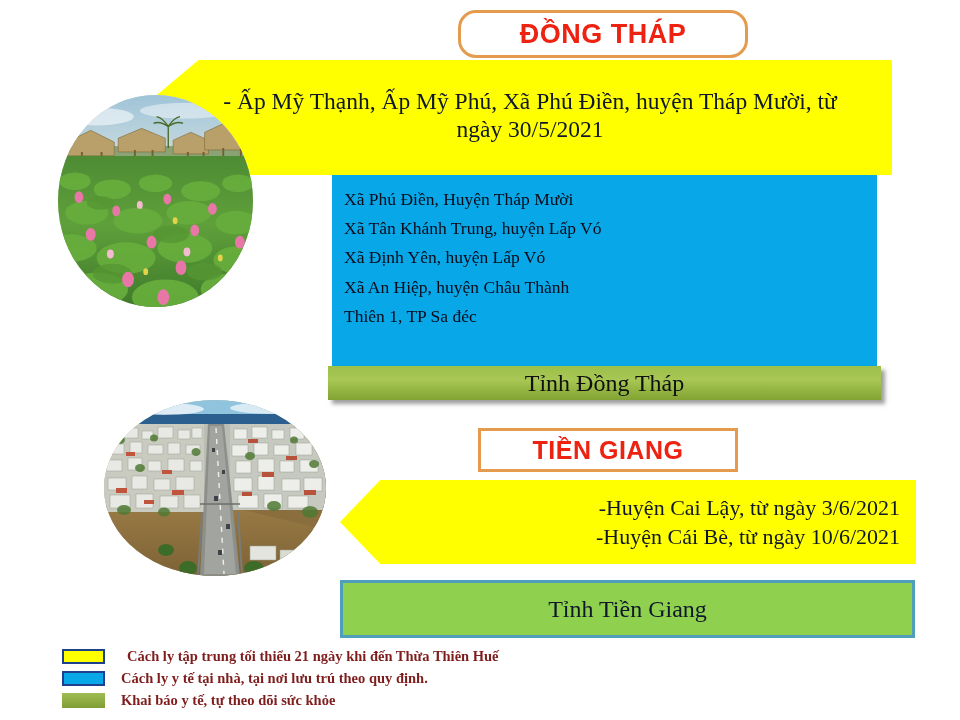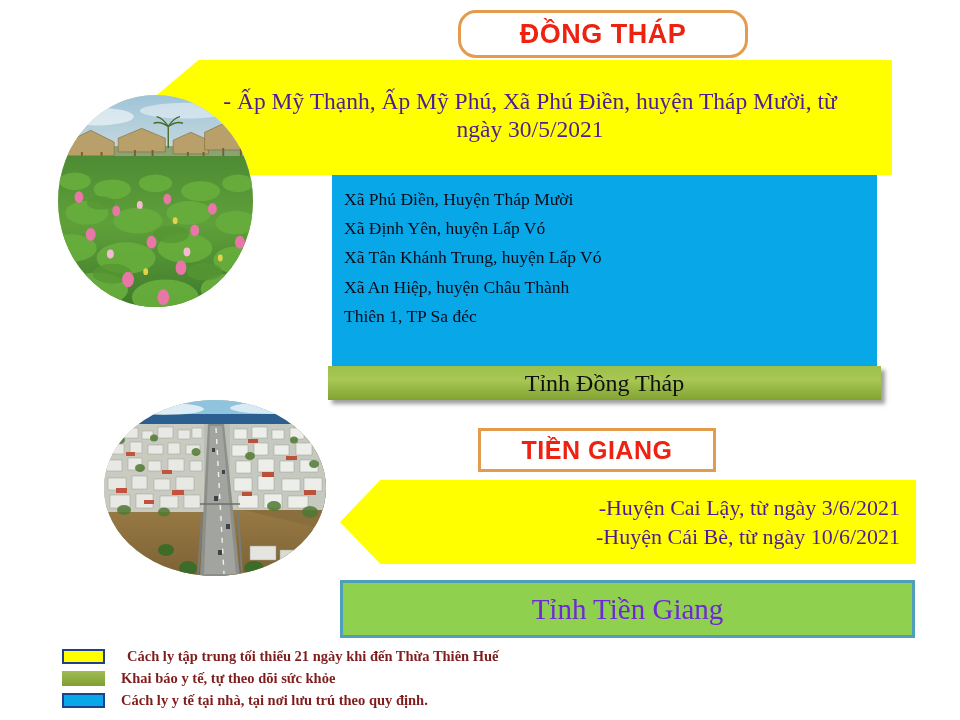--- a/index.html
+++ b/index.html
@@ -18,40 +18,40 @@
     background: #ffffff;
     border: 3px solid #e49b4d;
     display: flex; align-items: center; justify-content: center;
     font-family: "Liberation Sans", sans-serif;
     font-weight: bold;
     color: #ee2211;
     letter-spacing: 0.5px;
     z-index: 40;
   }
   #title-dongthap { left: 458px; top: 10px; width: 290px; height: 48px; font-size: 27px; border-radius: 18px; }
-  #title-tiengiang { left: 478px; top: 428px; width: 238px; height: 44px; font-size: 25px; }
+  #title-tiengiang { left: 478px; top: 428px; width: 260px; height: 44px; font-size: 25px; }
 
   
   .yellow-banner {
     position: absolute;
     background: #ffff00;
     z-index: 10;
   }
   #yellow-dongthap {
     left: 130px; top: 60px; width: 762px; height: 115px;
     clip-path: polygon(9% 0%, 100% 0%, 100% 100%, 9% 100%, 0% 50%);
   }
   #yellow-tiengiang {
     left: 340px; top: 480px; width: 576px; height: 84px;
     clip-path: polygon(7% 0%, 100% 0%, 100% 100%, 7% 100%, 0% 50%);
   }
   .yellow-text {
     position: absolute;
     text-align: center;
-    color: #4c1d95;
+    color: #0f172a;
     line-height: 1.18;
     z-index: 22;
   }
   #yellow-dongthap-text {
     left: 200px; top: 88px; width: 660px;
     font-size: 23.5px;
   }
   #yellow-tiengiang-text {
     left: 470px; top: 493px; width: 430px;
     font-size: 22px; text-align: right; padding-left: 30px;
@@ -89,21 +89,21 @@
 
   
   #lightgreen-box {
     position: absolute;
     left: 340px; top: 580px; width: 575px; height: 58px;
     background: #8fd14f;
     border: 3px solid #4f9fba;
     z-index: 14;
     display: flex; align-items: center; justify-content: center;
   }
-  #lightgreen-box span { font-size: 29px; color: #6d28d9; }
+  #lightgreen-box span { font-size: 24px; color: #0f172a; }
 
   
   .photo {
     position: absolute;
     border-radius: 50%;
     overflow: hidden;
     z-index: 30;
     background: #cfd8c0;
   }
   #photo-lotus {
@@ -141,22 +141,22 @@
 <body>
 
 <div id="stage">
 
   <div id="yellow-dongthap" class="yellow-banner"></div>
   <div id="yellow-dongthap-text" class="yellow-text">- Ấp Mỹ Thạnh, Ấp Mỹ Phú, Xã Phú Điền, huyện Tháp Mười, từ ngày 30/5/2021</div>
 
   <div id="blue-box">
     <ul>
       <li>Xã Phú Điền, Huyện Tháp Mười</li>
+      <li>Xã Tân Khánh Trung,  huyện Lấp Vó</li>
       <li>Xã Định Yên, huyện Lấp Vó</li>
-      <li>Xã Tân Khánh Trung,  huyện Lấp Vó</li>
       <li>Xã An Hiệp, huyện Châu Thành</li>
       <li>Thiên 1, TP Sa đéc</li>
     </ul>
   </div>
 
   <div id="green-banner">
     <span>Tỉnh Đồng Tháp</span>
   </div>
 
   <div id="title-dongthap" class="title-box">
@@ -417,22 +417,22 @@
       </g>
     </svg>
   </div>
 
   <div id="legend">
     <div class="legend-row">
       <div class="swatch bordered" style="background:#ffff00"></div>
       <div class="legend-label">Cách ly tập trung tối thiểu 21 ngày khi đến Thừa Thiên Huế</div>
     </div>
     <div class="legend-row">
+      <div class="swatch bordered" style="background:#08a8e8"></div>
+      <div class="legend-label">Cách ly y tế tại nhà, tại nơi lưu trú theo quy định.</div>
+    </div>
+    <div class="legend-row">
       <div class="swatch" style="background:linear-gradient(to bottom,#9fbd52,#7f9e33)"></div>
       <div class="legend-label">Khai báo y tế, tự theo dõi sức khỏe</div>
     </div>
-    <div class="legend-row">
-      <div class="swatch bordered" style="background:#08a8e8"></div>
-      <div class="legend-label">Cách ly y tế tại nhà, tại nơi lưu trú theo quy định.</div>
-    </div>
   </div>
 
 </div>
 
 </body></html>

